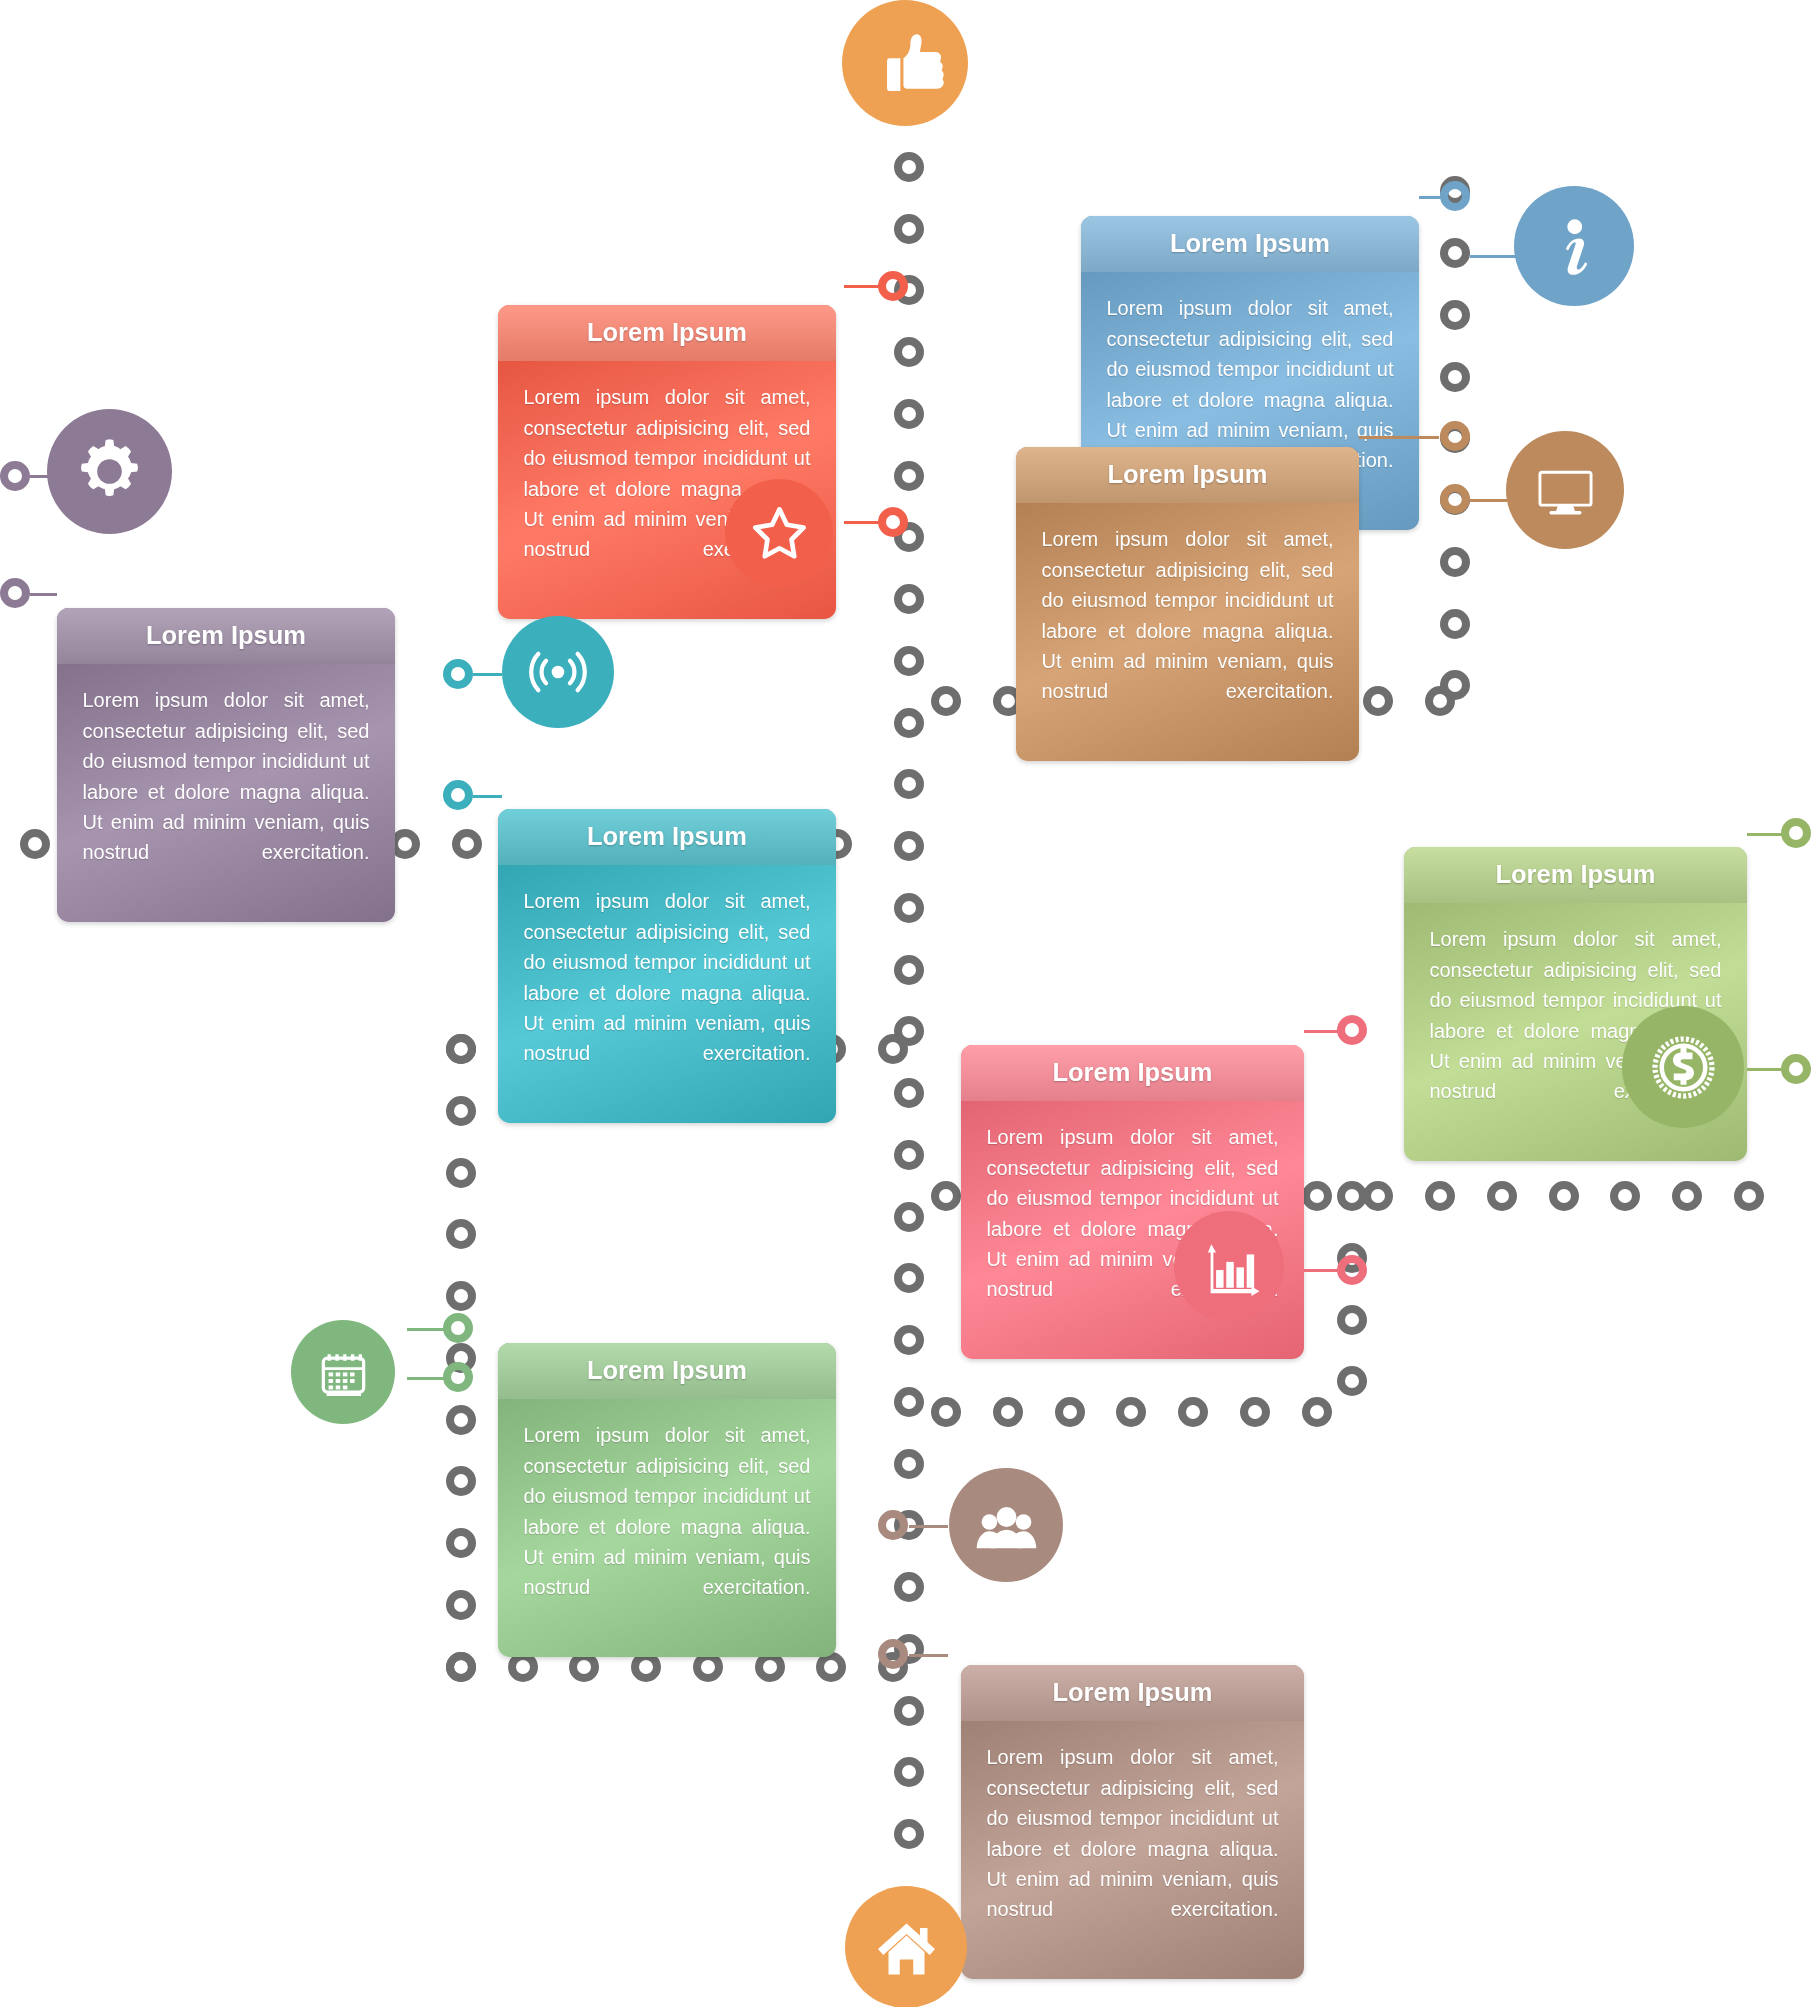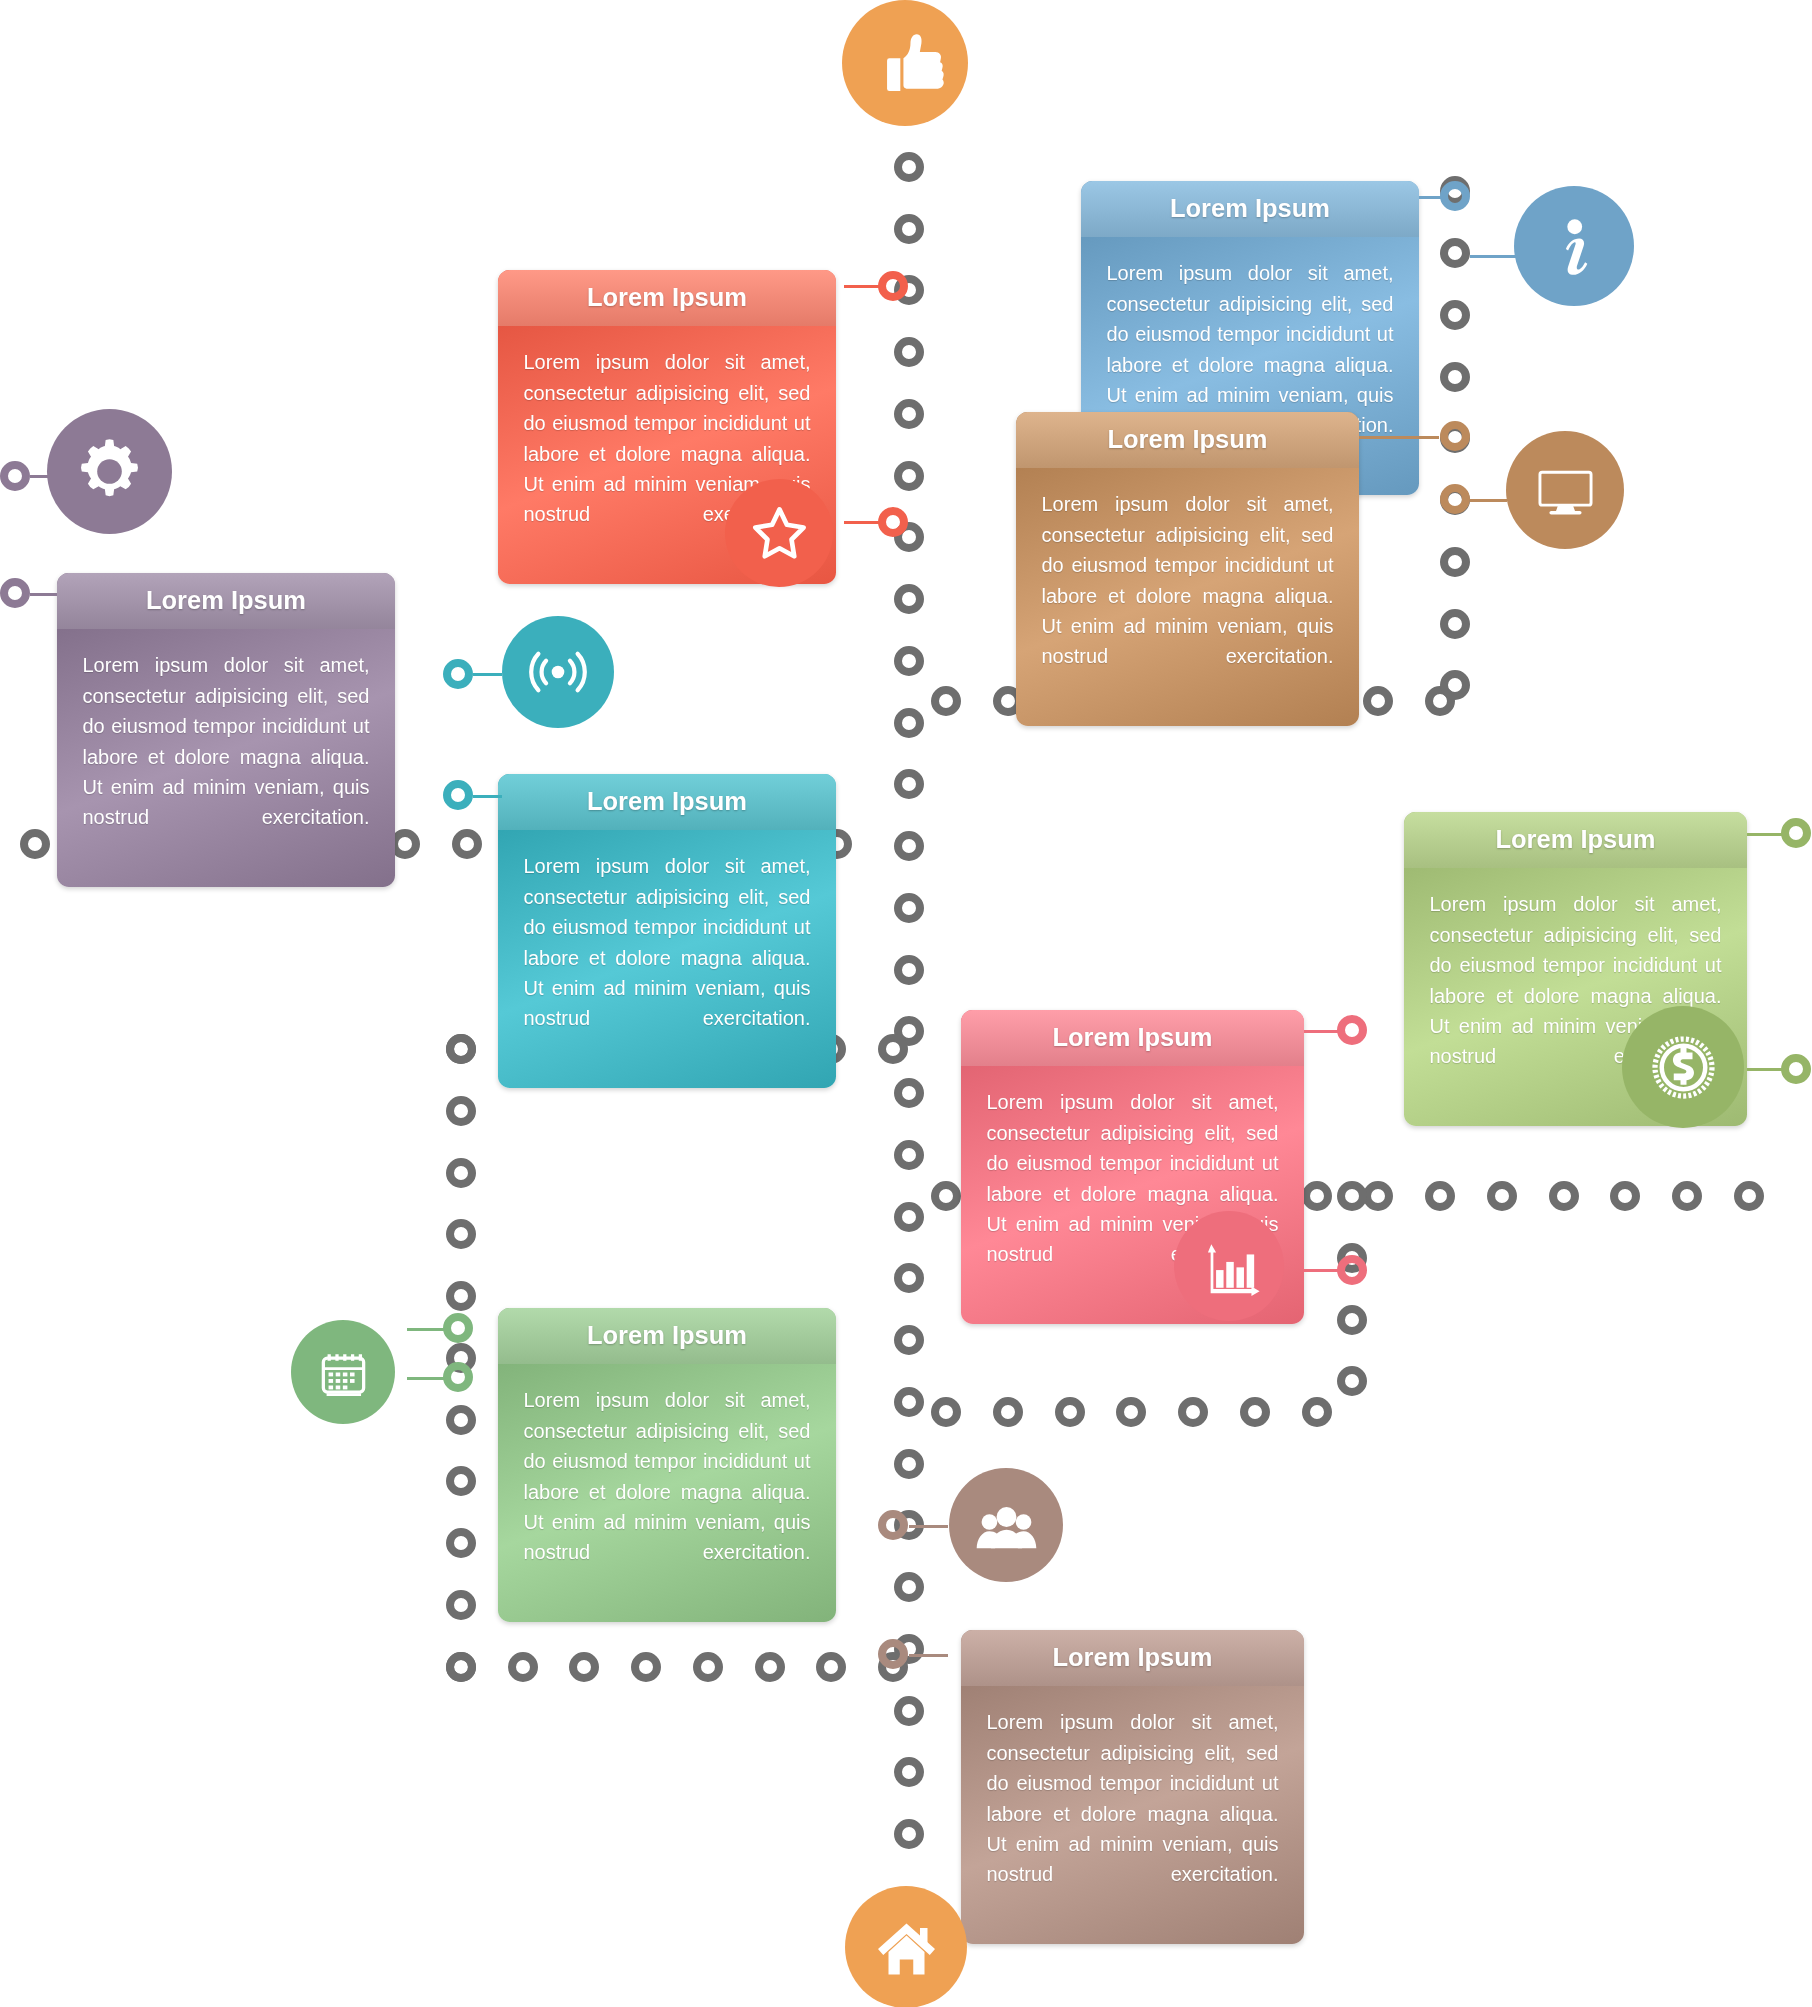--- a/index.html
+++ b/index.html
@@ -10,21 +10,21 @@
   
   .ring{position:absolute;border-radius:50%;box-sizing:border-box;}
   .ring.gray{border:8.8px solid #6e6e6e;width:30px;height:30px;}
   .ring.node{border-width:8.8px;border-style:solid;width:30px;height:30px;}
 
   
   .conn{position:absolute;height:2.9px;}
 
   
   .card{position:absolute;border-radius:11.8px;overflow:hidden;
-        box-shadow:0 2px 4.9px rgba(0,0,0,.18);}
+        box-shadow:0 2px 4.9px rgba(0,0,0,.18);margin-top:35px;}
   .card .hd{text-align:center;font-weight:bold;color:#ffffff;
             font-size:25.5px;line-height:1;padding:14.7px 0 15.7px;
             text-shadow:0 1px 2px rgba(0,0,0,.25);}
   .card .bd{color:#ffffff;font-size:20px;line-height:1.52;
             text-align:justify;padding:21.6px 25.5px 23.5px;
             text-shadow:0 1px 1px rgba(0,0,0,.18);}
   .card .bd::after{content:"";display:inline-block;width:100%;}
 
   
   .disc{position:absolute;border-radius:50%;display:flex;

